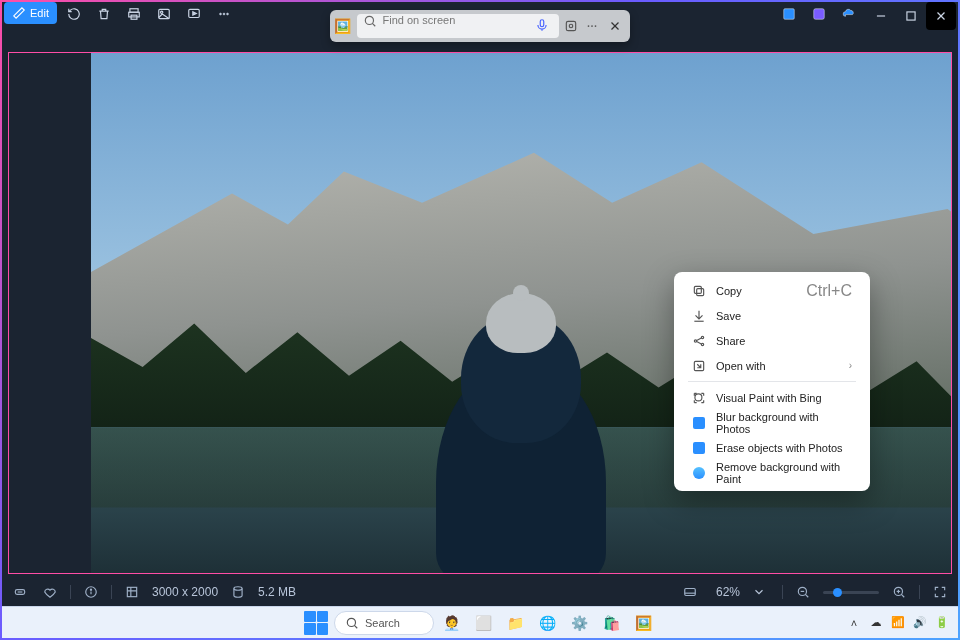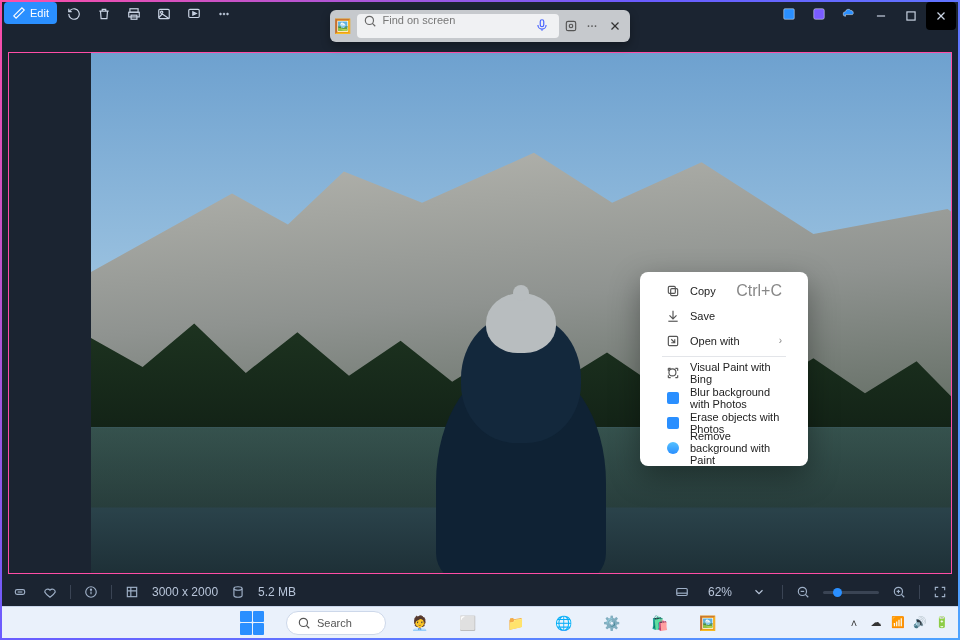--- a/index.html
+++ b/index.html
@@ -163,26 +163,26 @@
     border-radius:50% 50% 45% 45%;
   }
   .person .beanie::after{
     content:""; position:absolute; left:50%; transform:translateX(-50%);
     top:-8px; width:16px; height:16px; background:#b8bdbf; border-radius:50%;
   }
 
   
   .ctx {
     position:absolute;
-    left:638px; top:270px;
-    width:168px;
+    left:672px; top:270px;
+    width:196px;
     background:#fff;
     border-radius:8px;
     box-shadow:0 10px 30px rgba(0,0,0,.35);
-    padding:6px 16px;
+    padding:6px 8px;
     z-index:60;
     font-size:11px;
     color:#222;
   }
   .ctx .mi {
     display:flex; align-items:center;
     height:25px;
     padding:0 10px;
     gap:10px;
     position:relative;
@@ -204,40 +204,40 @@
     gap:10px;
     color:#b8c5d9;
     font-size:12px;
   }
   .status .ico { width:20px; display:flex; justify-content:center; color:#9fb0c7; }
   .status .divider { width:1px; height:14px; background:#3a4454; }
   .status .spacer { flex:1; }
   .status .zoom-pct {
     padding:2px 6px;
     border-radius:3px;
-    display:flex; align-items:flex-end; gap:20px;
+    display:flex; align-items:flex-end; gap:12px;
   }
   .status .zslider {
     width:56px; height:3px; background:#3a4454; border-radius:2px; position:relative;
   }
   .status .zslider::after{
     content:""; position:absolute; left:10px; top:-3px; width:9px; height:9px; border-radius:50%;
     background:#2a8fff;
   }
 
   
   .taskbar {
     height:32px;
     background:#eaf1fb;
     display:flex; align-items:center; justify-content:center;
     position:relative;
     border-top:1px solid #c9d6ea;
   }
   .taskbar .center {
-    display:flex; align-items:center; gap:20px;
+    display:flex; align-items:center; gap:4px;
   }
   .taskbar .start {
     width:24px; height:24px;
     display:grid; grid-template-columns:1fr 1fr; grid-template-rows:1fr 1fr; gap:1px;
   }
   .taskbar .start div{ background:#2a8fff; border-radius:1px; }
   .taskbar .searchbox {
     display:flex; align-items:center; gap:6px;
     background:#fff; border:1px solid #cdd8ea;
     border-radius:14px;
@@ -491,20 +491,31 @@
           <span class="shortcut">Ctrl+C</span>
         </div>
         <div class="mi">
           <span class="ico">
             <svg viewBox="0 0 24 24" fill="none" stroke="#555" stroke-width="2">
               <path d="M12 3v12M6 11l6 6 6-6"></path>
               <path d="M4 21h16"></path>
             </svg>
           </span>
           <span class="label">Save</span>
+        </div>
+        <div class="mi">
+          <span class="ico">
+            <svg viewBox="0 0 24 24" fill="none" stroke="#555" stroke-width="2">
+              <circle cx="6" cy="12" r="2"></circle>
+              <circle cx="18" cy="6" r="2"></circle>
+              <circle cx="18" cy="18" r="2"></circle>
+              <path d="M8 11l8-4M8 13l8 4"></path>
+            </svg>
+          </span>
+          <span class="label">Share</span>
         </div>
         <div class="mi">
           <span class="ico">
             <svg viewBox="0 0 24 24" fill="none" stroke="#555" stroke-width="2">
               <rect x="4" y="4" width="16" height="16" rx="2"></rect>
               <path d="M9 9l6 6M15 9v6h-6"></path>
             </svg>
           </span>
           <span class="label">Open with</span>
           <span class="chev">›</span>

